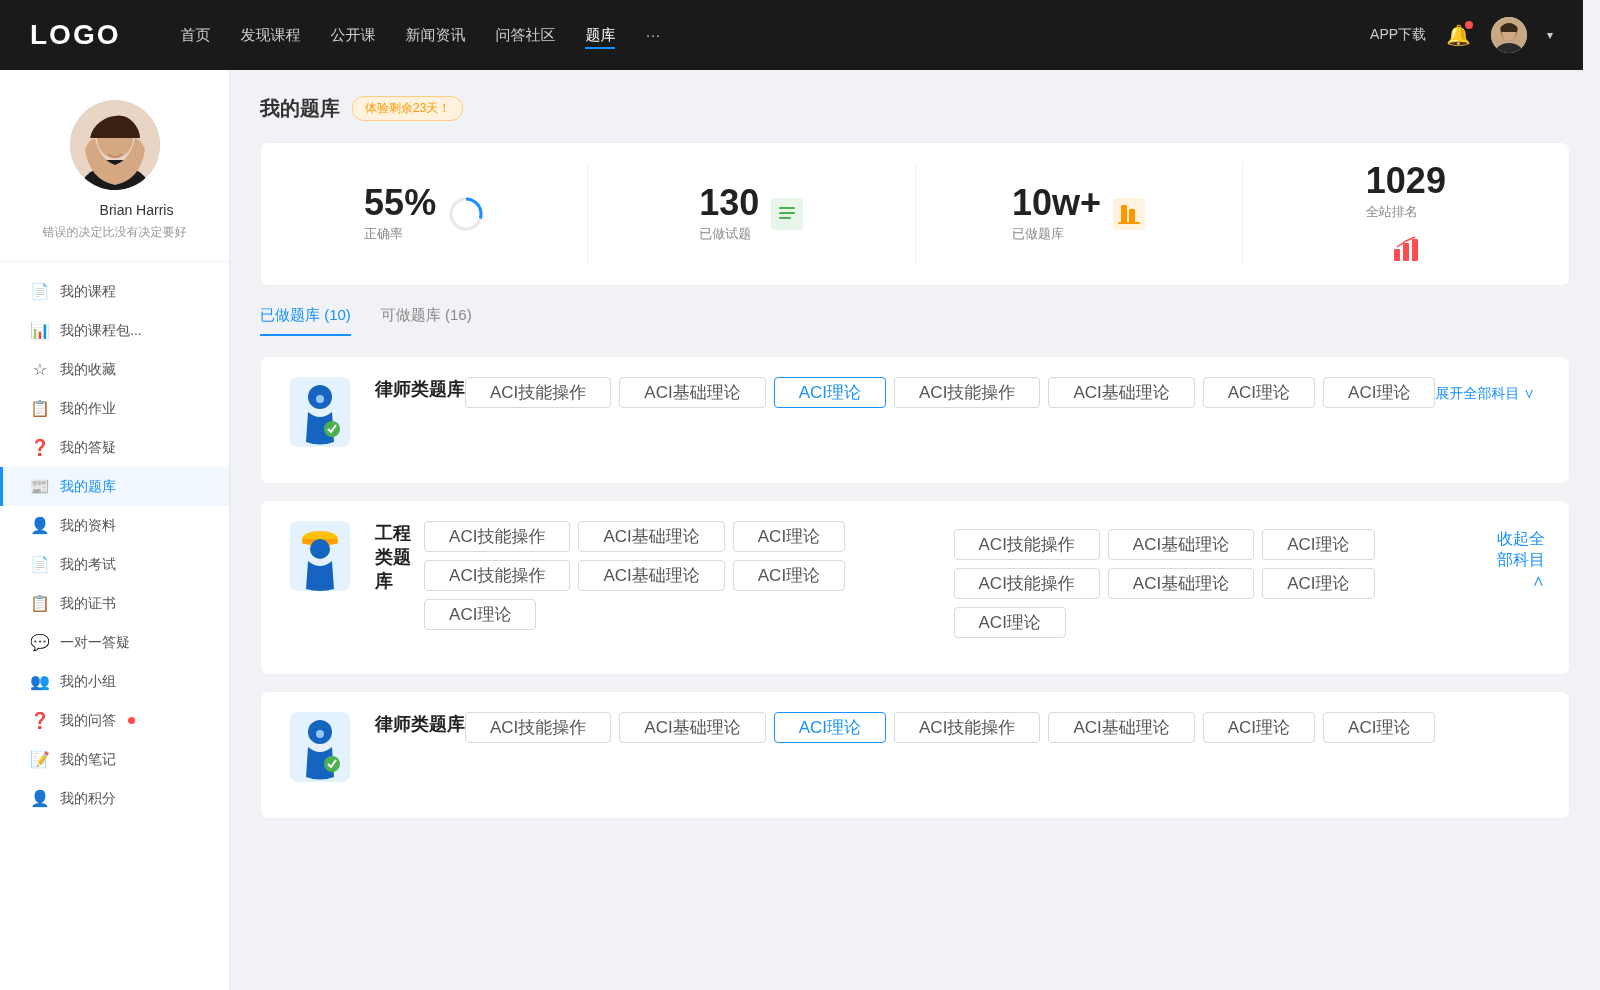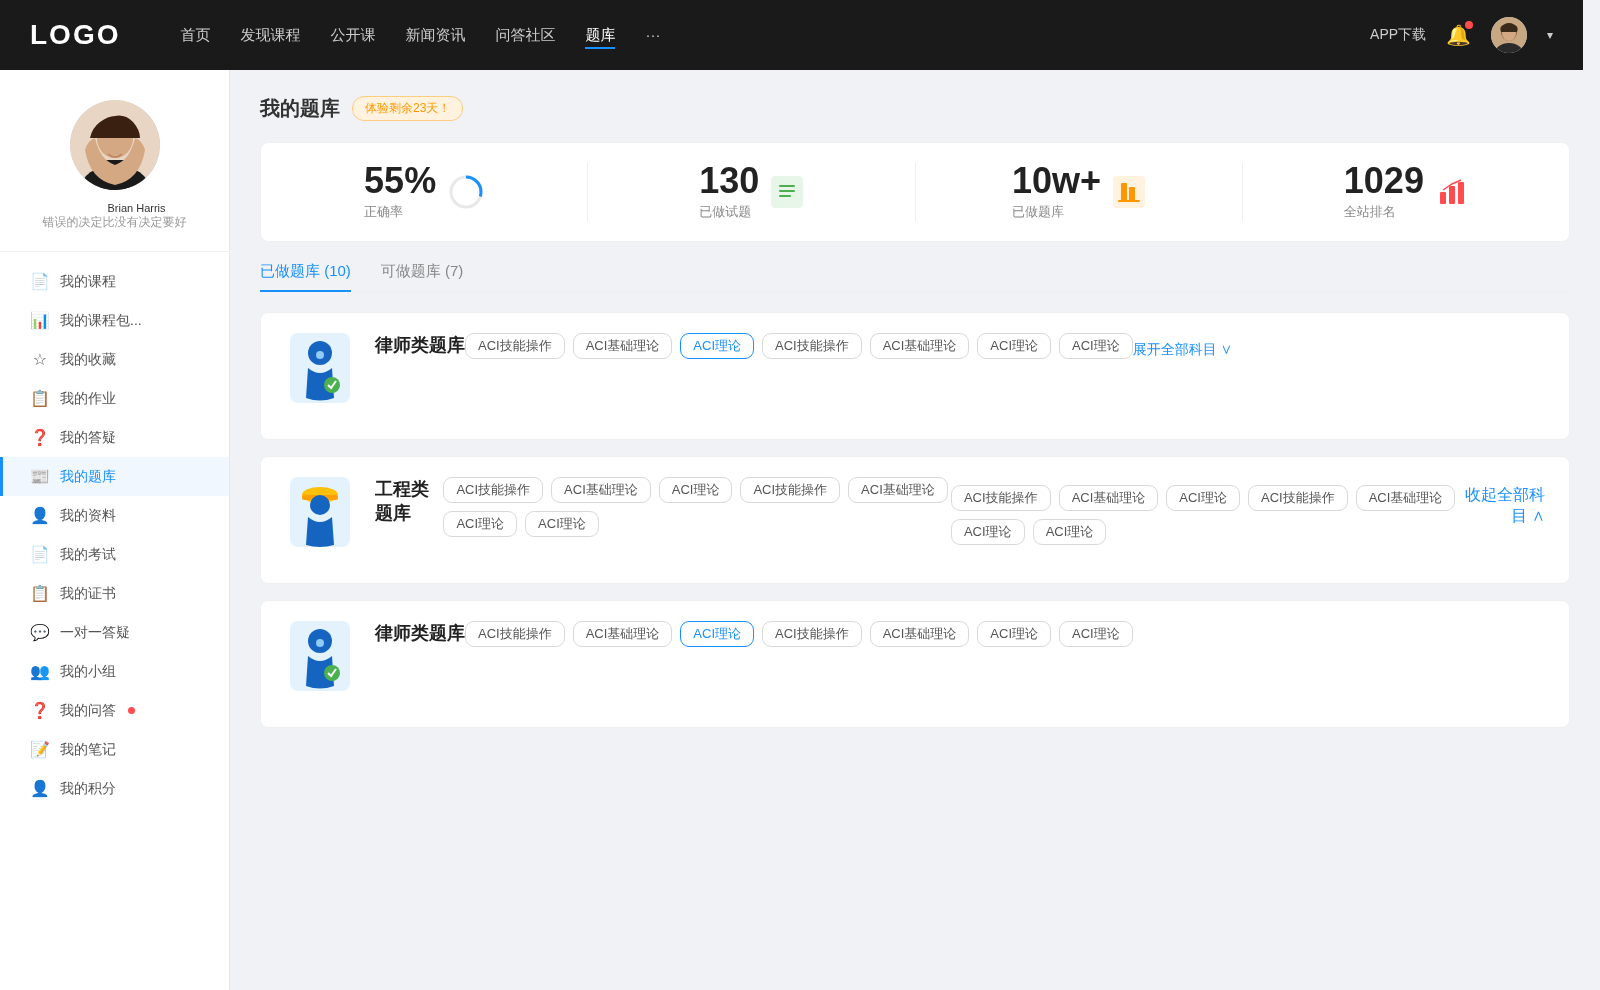--- a/index.html
+++ b/index.html
@@ -104,23 +104,24 @@
       height: 90px;
       border-radius: 50%;
       background: linear-gradient(135deg, #e0e0e0, #c0c0c0);
       overflow: hidden;
       margin-bottom: 12px;
     }
     
     .avatar-svg { width: 100%; height: 100%; }
 
     .sidebar-name {
-      font-size: 11px;
+      font-size: 14px;
       color: #333;
       font-weight: 500;
+      margin-bottom: 6px;
       padding-left: 44px;
     }
     .sidebar-motto {
       font-size: 12px;
       color: #999;
       text-align: center;
       padding: 0 20px;
     }
     .sidebar-menu {
       padding: 10px 0;
@@ -201,21 +202,21 @@
       border: 1px solid #f0f0f0;
     }
     .stat-item {
       flex: 1;
       display: flex;
       align-items: center;
       justify-content: center;
       gap: 12px;
       border-right: 1px solid #f0f0f0;
     }
-    .stat-item:last-child { border-right: none; }
+    .stat-item:last-child { border-right: none; flex-direction: column; }
     .stat-text {}
     .stat-value {
       font-size: 36px;
       font-weight: bold;
       color: #222;
       line-height: 1;
     }
     .stat-label {
       font-size: 13px;
       color: #888;
@@ -283,23 +284,23 @@
       color: #222;
       margin-bottom: 14px;
     }
     .qbank-tags {
       display: flex;
       flex-wrap: wrap;
       gap: 8px;
     }
     .tag {
       border: 1px solid #d9d9d9;
-      border-radius: 9px;
-      padding: 3px 12px;
-      font-size: 13px;
+      border-radius: 4px;
+      padding: 3px 24px;
+      font-size: 17px;
       color: #555;
       cursor: pointer;
     }
     .tag.active {
       border-color: #1890ff;
       color: #1890ff;
       background: #fff;
     }
     .qbank-tags-second {
       display: flex;
@@ -503,21 +504,21 @@
           <rect x="4" y="16" width="6" height="12" rx="1" fill="#ff4d4f"></rect>
           <rect x="13" y="10" width="6" height="18" rx="1" fill="#ff4d4f"></rect>
           <rect x="22" y="6" width="6" height="22" rx="1" fill="#ff4d4f"></rect>
           <polyline points="7,14 16,8 25,4" stroke="#ff4d4f" stroke-width="1.5" fill="none"></polyline>
         </svg>
       </div>
     </div>
 
     <div class="tabs">
       <div class="tab active">已做题库 (10)</div>
-      <div class="tab">可做题库 (7)</div>
+      <div class="tab">可做题库 (16)</div>
     </div>
 
     <div class="qbank-card">
       <div class="qbank-header">
         <div class="qbank-icon">
           <svg width="60" height="70" viewBox="0 0 60 70" xmlns="http://www.w3.org/2000/svg">
             <rect x="0" y="0" width="60" height="70" rx="8" fill="#e3f2fd"></rect>
 
             <circle cx="30" cy="20" r="12" fill="#1565c0"></circle>
 

